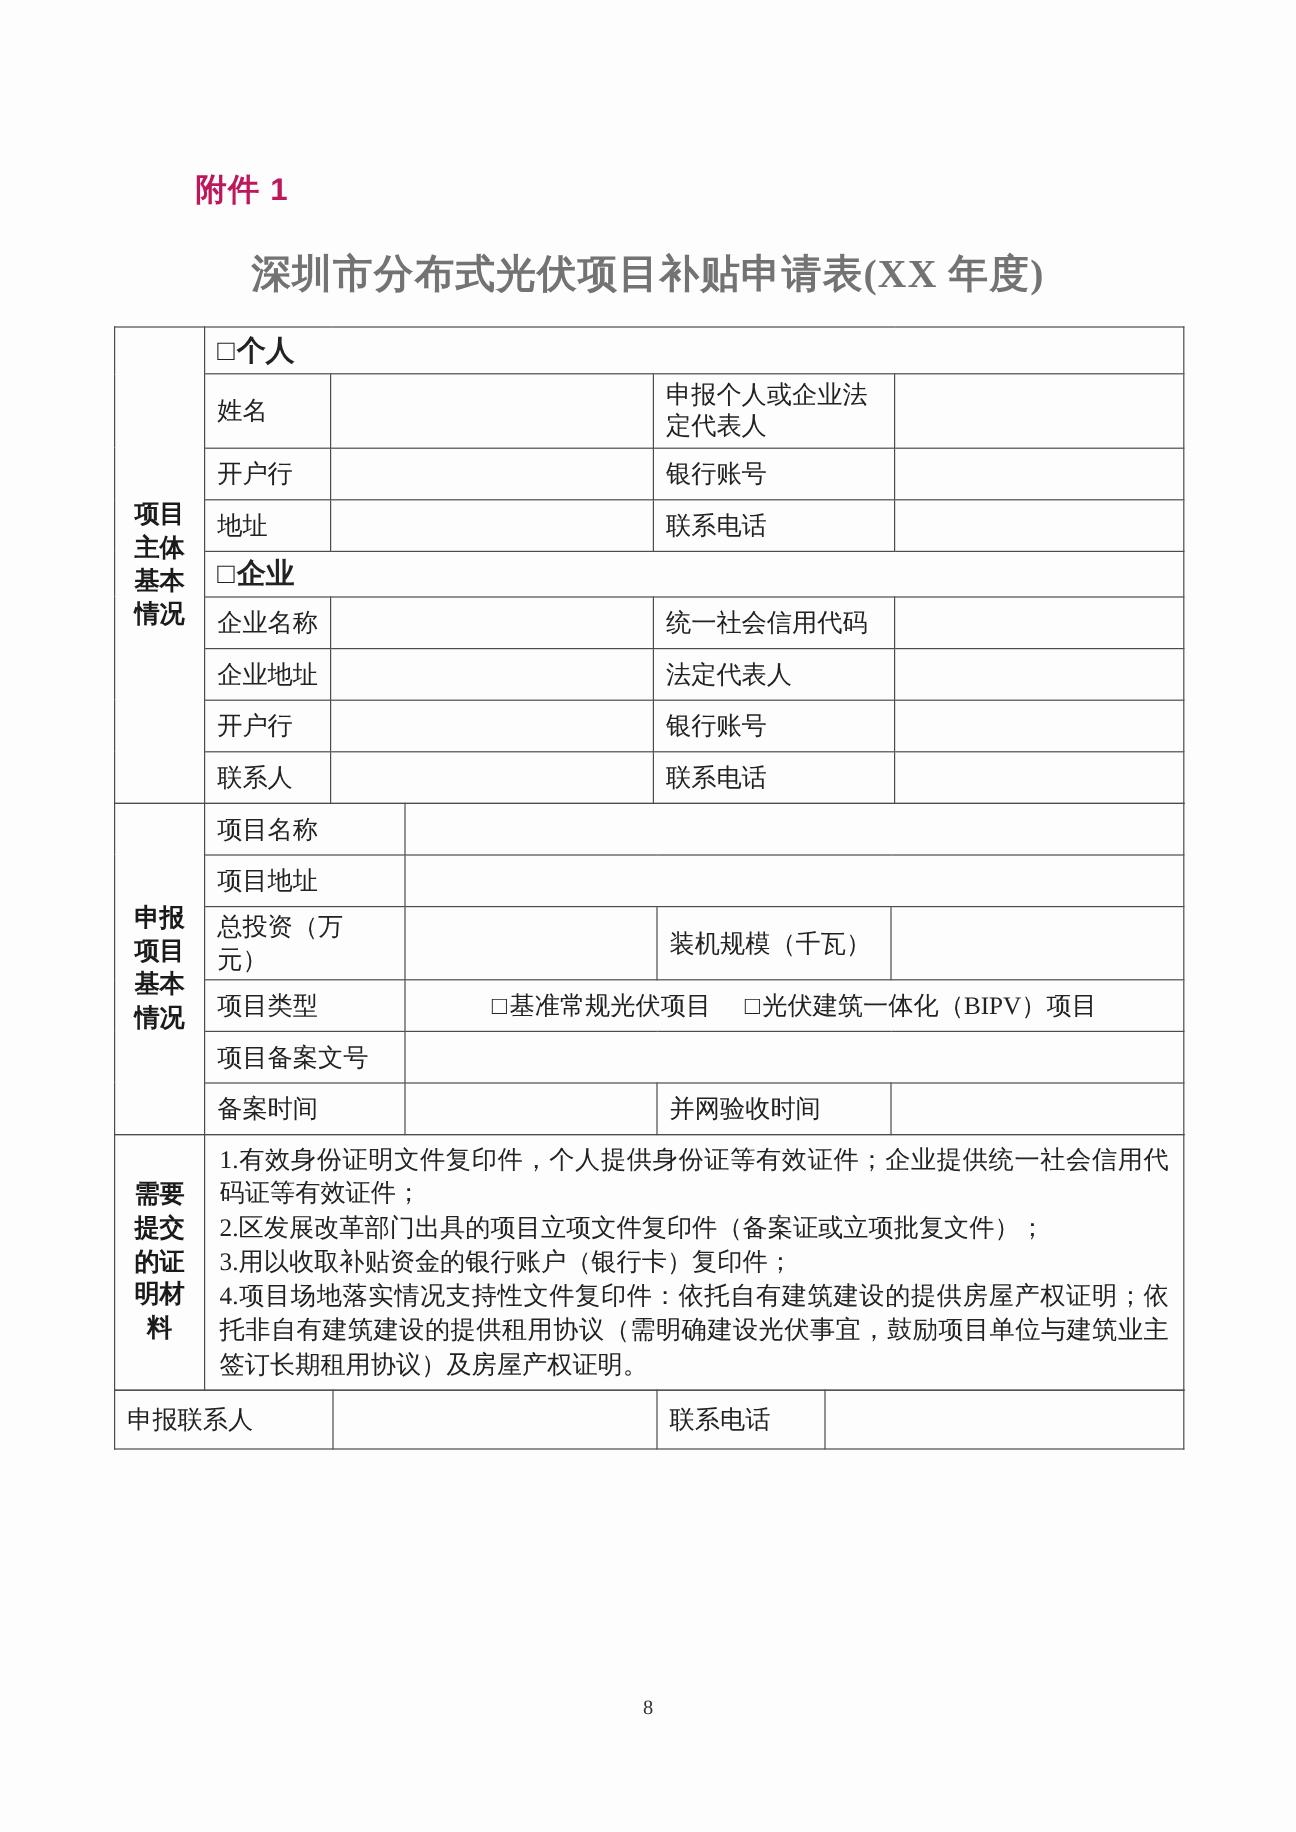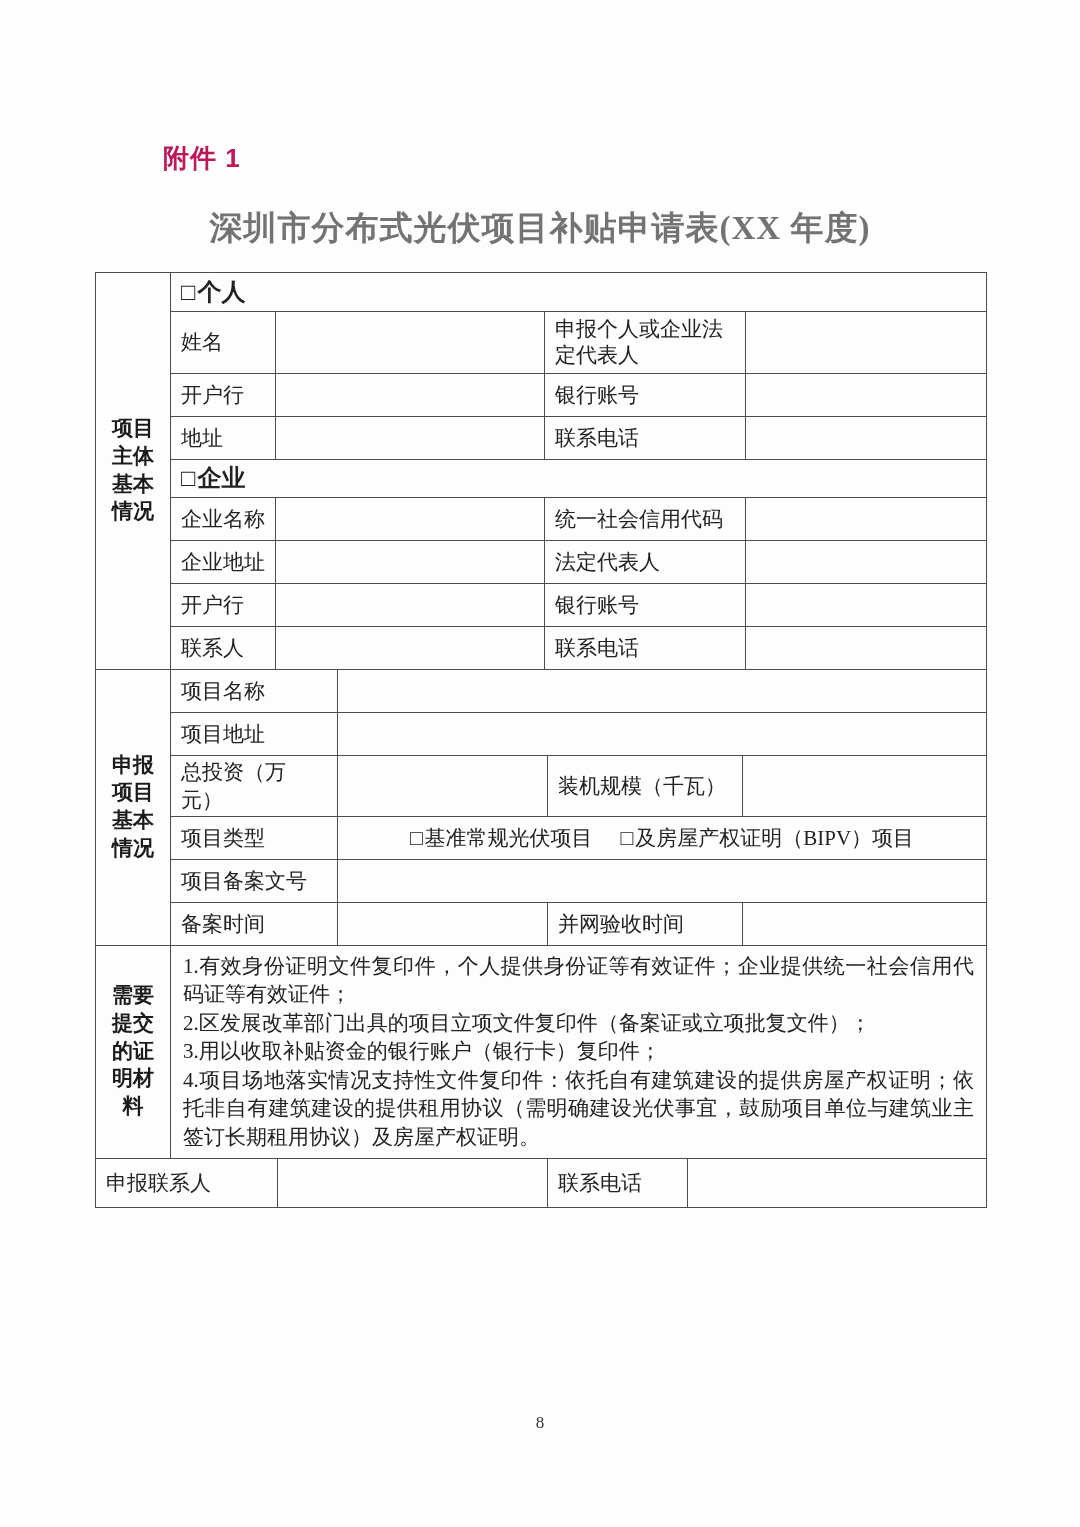--- a/index.html
+++ b/index.html
@@ -149,21 +149,21 @@
       <td>总投资（万元）</td>
       <td></td>
       <td>装机规模（千瓦）</td>
       <td></td>
     </tr>
     <tr class="h42">
       <td>项目类型</td>
       <td colspan="3" class="type-cell">
         <div class="type-options">
           <span class="type-option"><span class="cb">□</span><span>基准常规光伏项目</span></span>
-          <span class="type-option"><span class="cb">□</span><span>及房屋产权证明（BIPV）项目</span></span>
+          <span class="type-option"><span class="cb">□</span><span>光伏建筑一体化（BIPV）项目</span></span>
         </div>
       </td>
     </tr>
     <tr class="h42">
       <td>项目备案文号</td>
       <td colspan="3"></td>
     </tr>
     <tr class="h42">
       <td>备案时间</td>
       <td></td>

